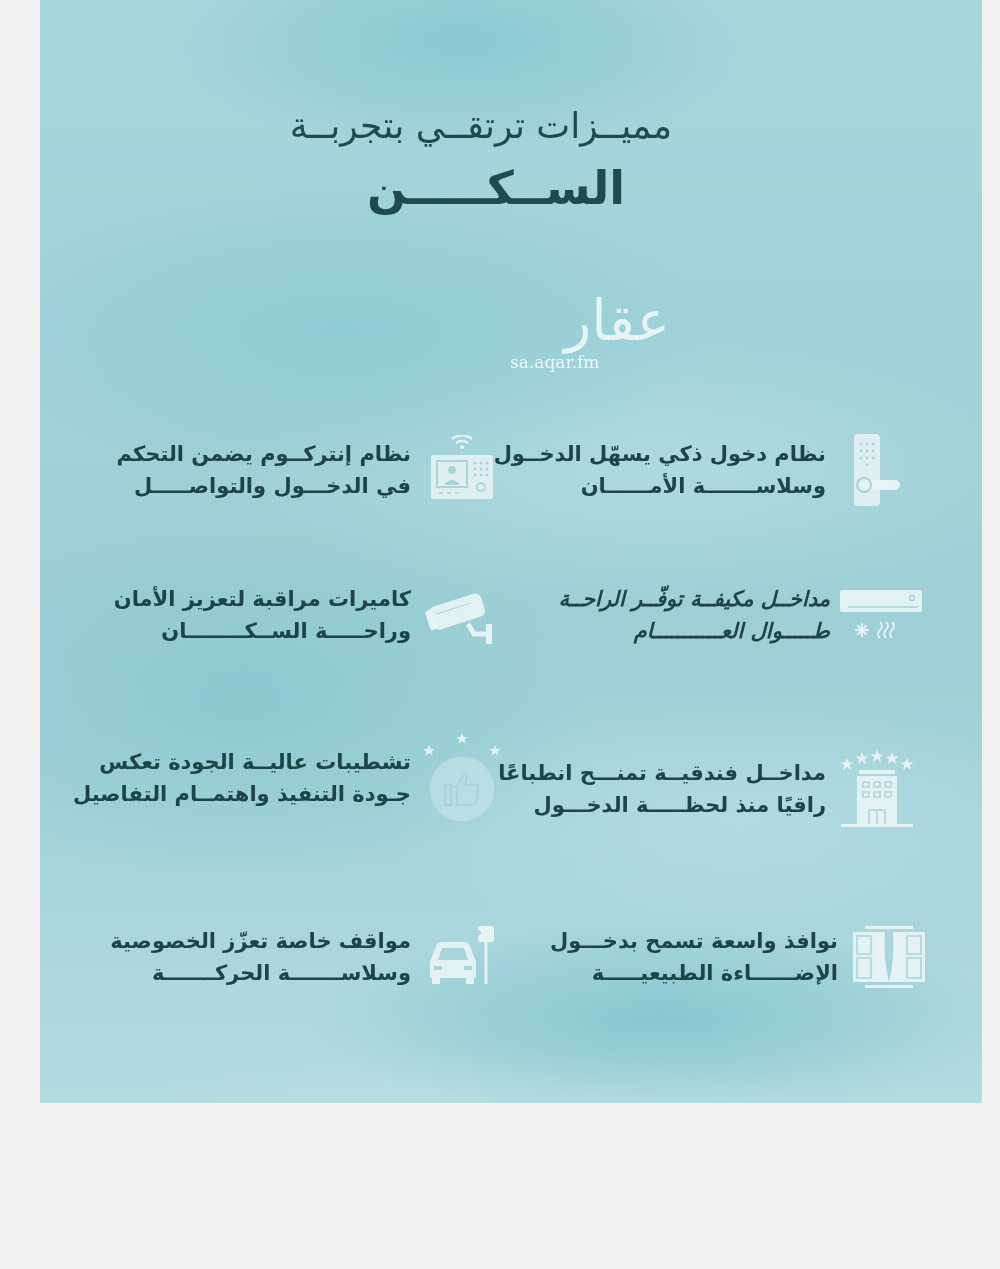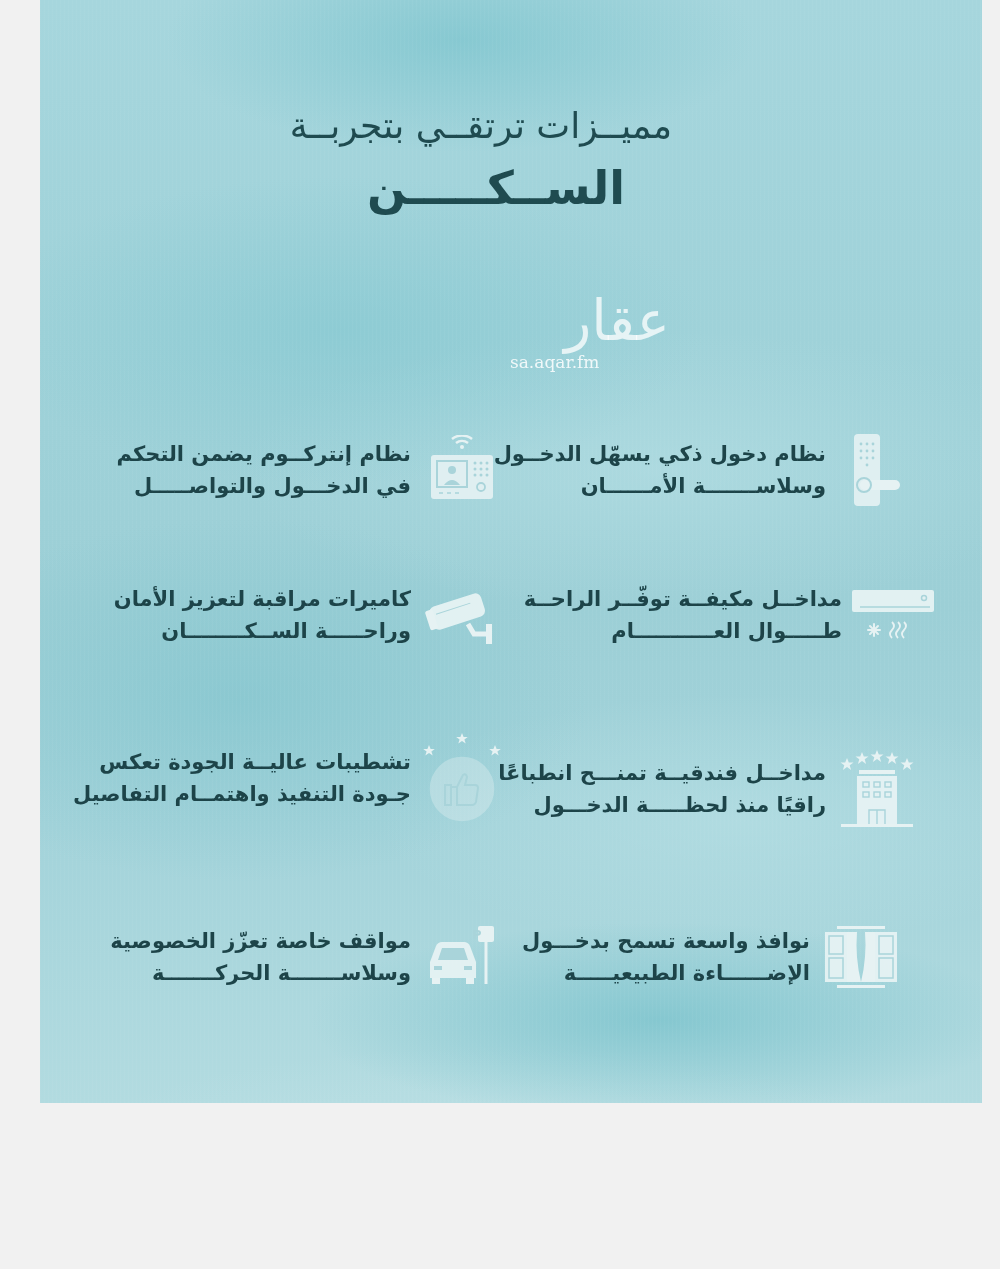--- a/index.html
+++ b/index.html
@@ -167,21 +167,21 @@
         <line x1="20" y1="58" x2="24" y2="58" stroke="#a9d4da" stroke-width="1.5"></line>
         <line x1="28" y1="58" x2="32" y2="58" stroke="#a9d4da" stroke-width="1.5"></line>
       </svg>
     </div>
     <div class="text">
       <span>نظام إنتركــوم يضمن التحكم</span>
       <span>في الدخـــول والتواصـــــل</span>
     </div>
   </div>
 
-  <div class="feature" style="right:44px; top:570px;">
+  <div class="feature" style="right:56px; top:570px;font-style:italic;">
     <div class="icon">
       <svg width="90" height="70" viewBox="0 0 90 70">
         <rect x="4" y="10" width="82" height="22" rx="2" fill="#e6f2f3" opacity="0.95"></rect>
         <circle cx="76" cy="18" r="2.5" fill="none" stroke="#a9d4da" stroke-width="1.5"></circle>
         <line x1="12" y1="27" x2="82" y2="27" stroke="#a9d4da" stroke-width="1.5"></line>
         <g stroke="#e6f2f3" stroke-width="2" stroke-linecap="round">
           <line x1="26" y1="44" x2="26" y2="56"></line>
             <line x1="20" y1="50" x2="32" y2="50"></line>
           <line x1="22" y1="46" x2="30" y2="54"></line>
             <line x1="30" y1="46" x2="22" y2="54"></line>
@@ -261,21 +261,21 @@
           <path d="M34 56 h6 l6 -12 q3 -2 4 2 l-2 8 h10 q3 0 3 3 l-2 14 q-1 3 -4 3 h-15 v-18"></path>
         </g>
       </svg>
     </div>
     <div class="text">
       <span>تشطيبات عاليــة الجودة تعكس</span>
       <span>جـودة التنفيذ واهتمــام التفاصيل</span>
     </div>
   </div>
 
-  <div class="feature" style="right:76px; top:912px;margin-left:19px;">
+  <div class="feature" style="right:48px; top:912px;margin-left:19px;">
     <div class="icon">
       <svg width="76" height="66" viewBox="0 0 76 66">
         <g fill="#e6f2f3">
           <rect x="14" y="2" width="48" height="3"></rect>
           <rect x="14" y="61" width="48" height="3"></rect>
           <rect x="2" y="8" width="22" height="50" opacity="0.95"></rect>
           <rect x="52" y="8" width="22" height="50" opacity="0.95"></rect>
           <path d="M24 8 h10 q-2 25 4 50 h-14 z"></path>
           <path d="M52 8 h-10 q2 25 -4 50 h14 z"></path>
         </g>

